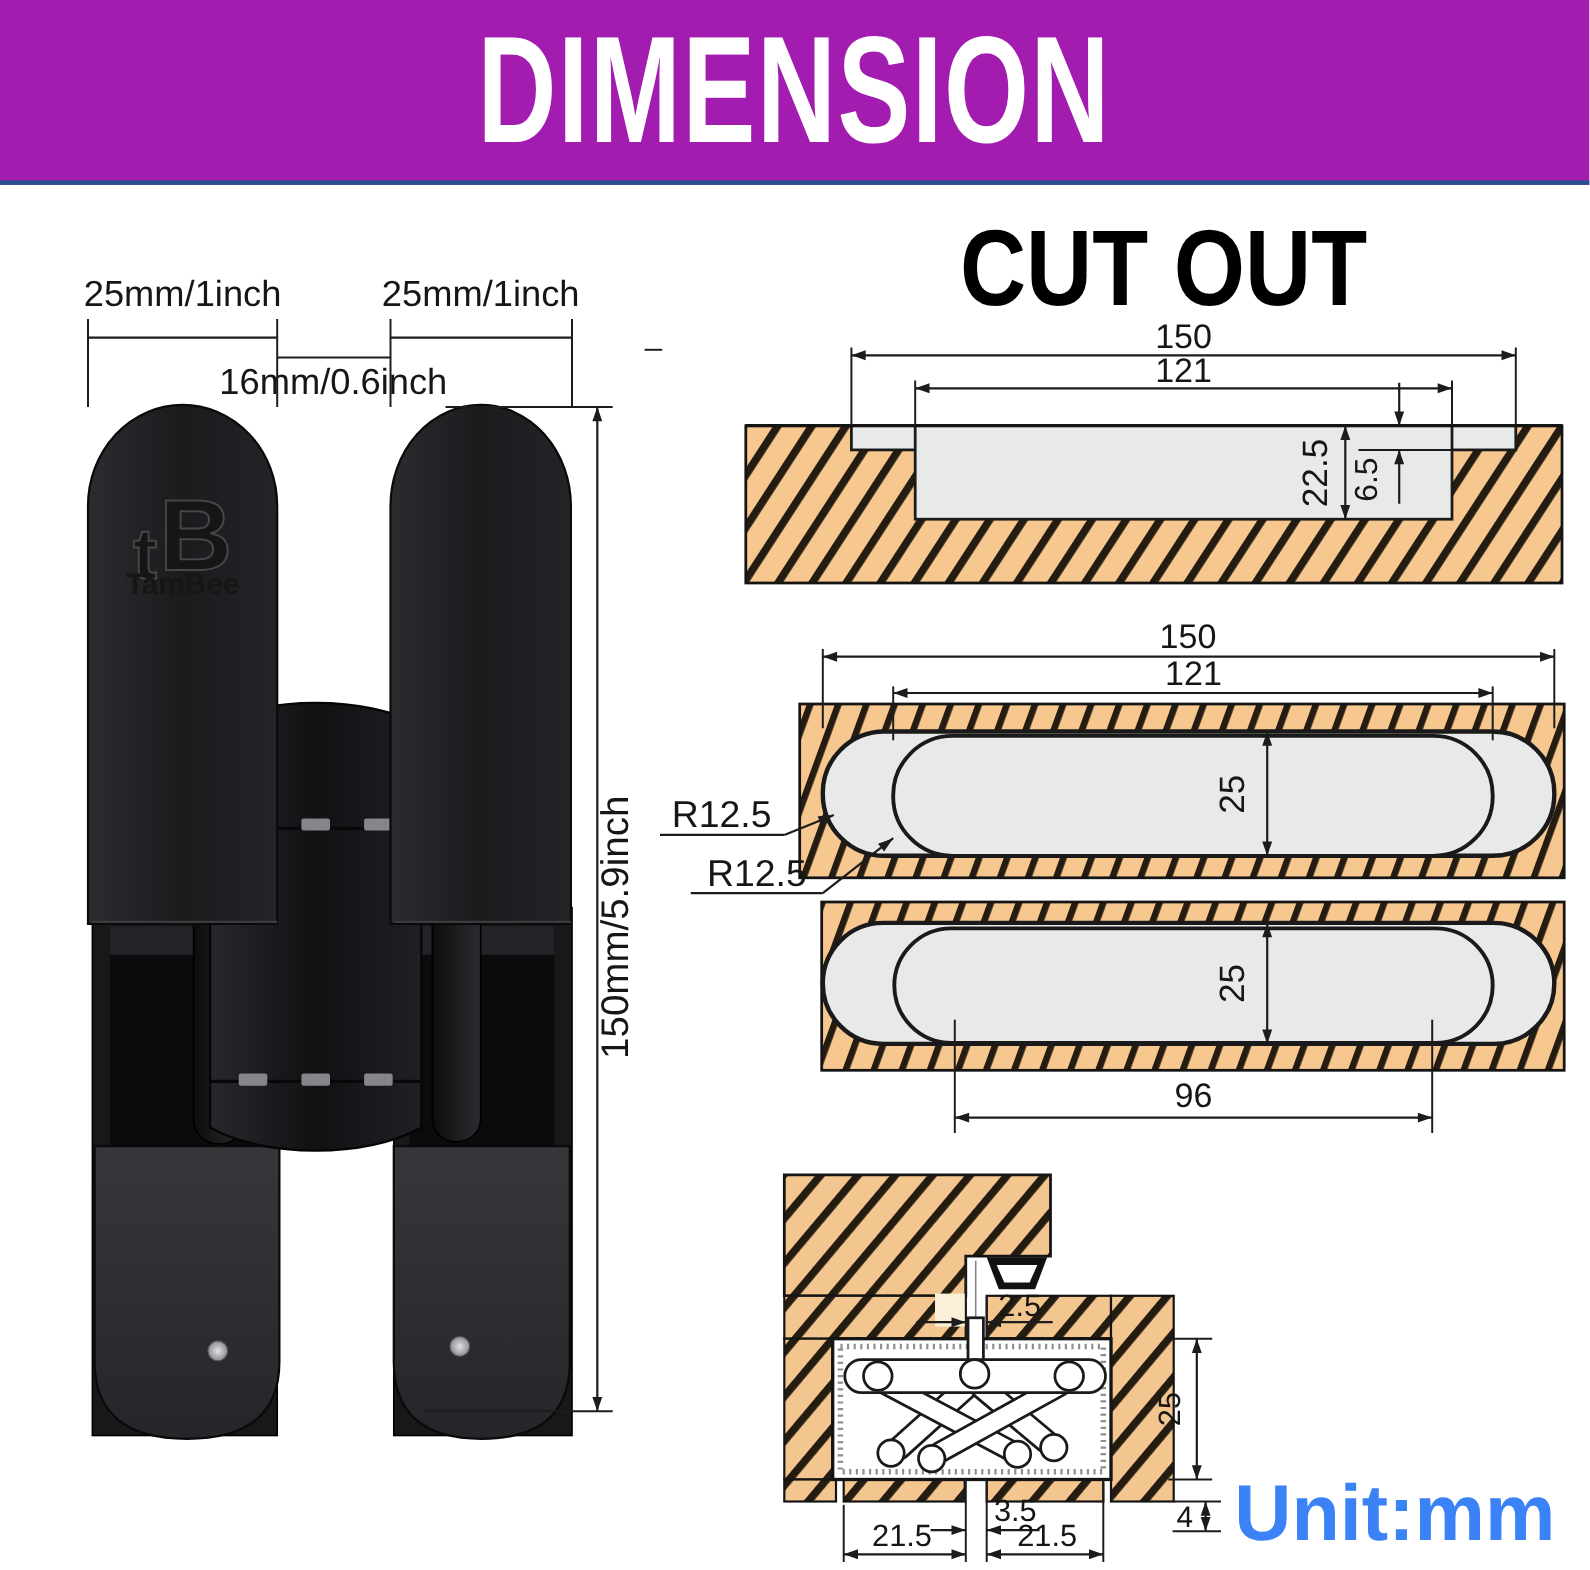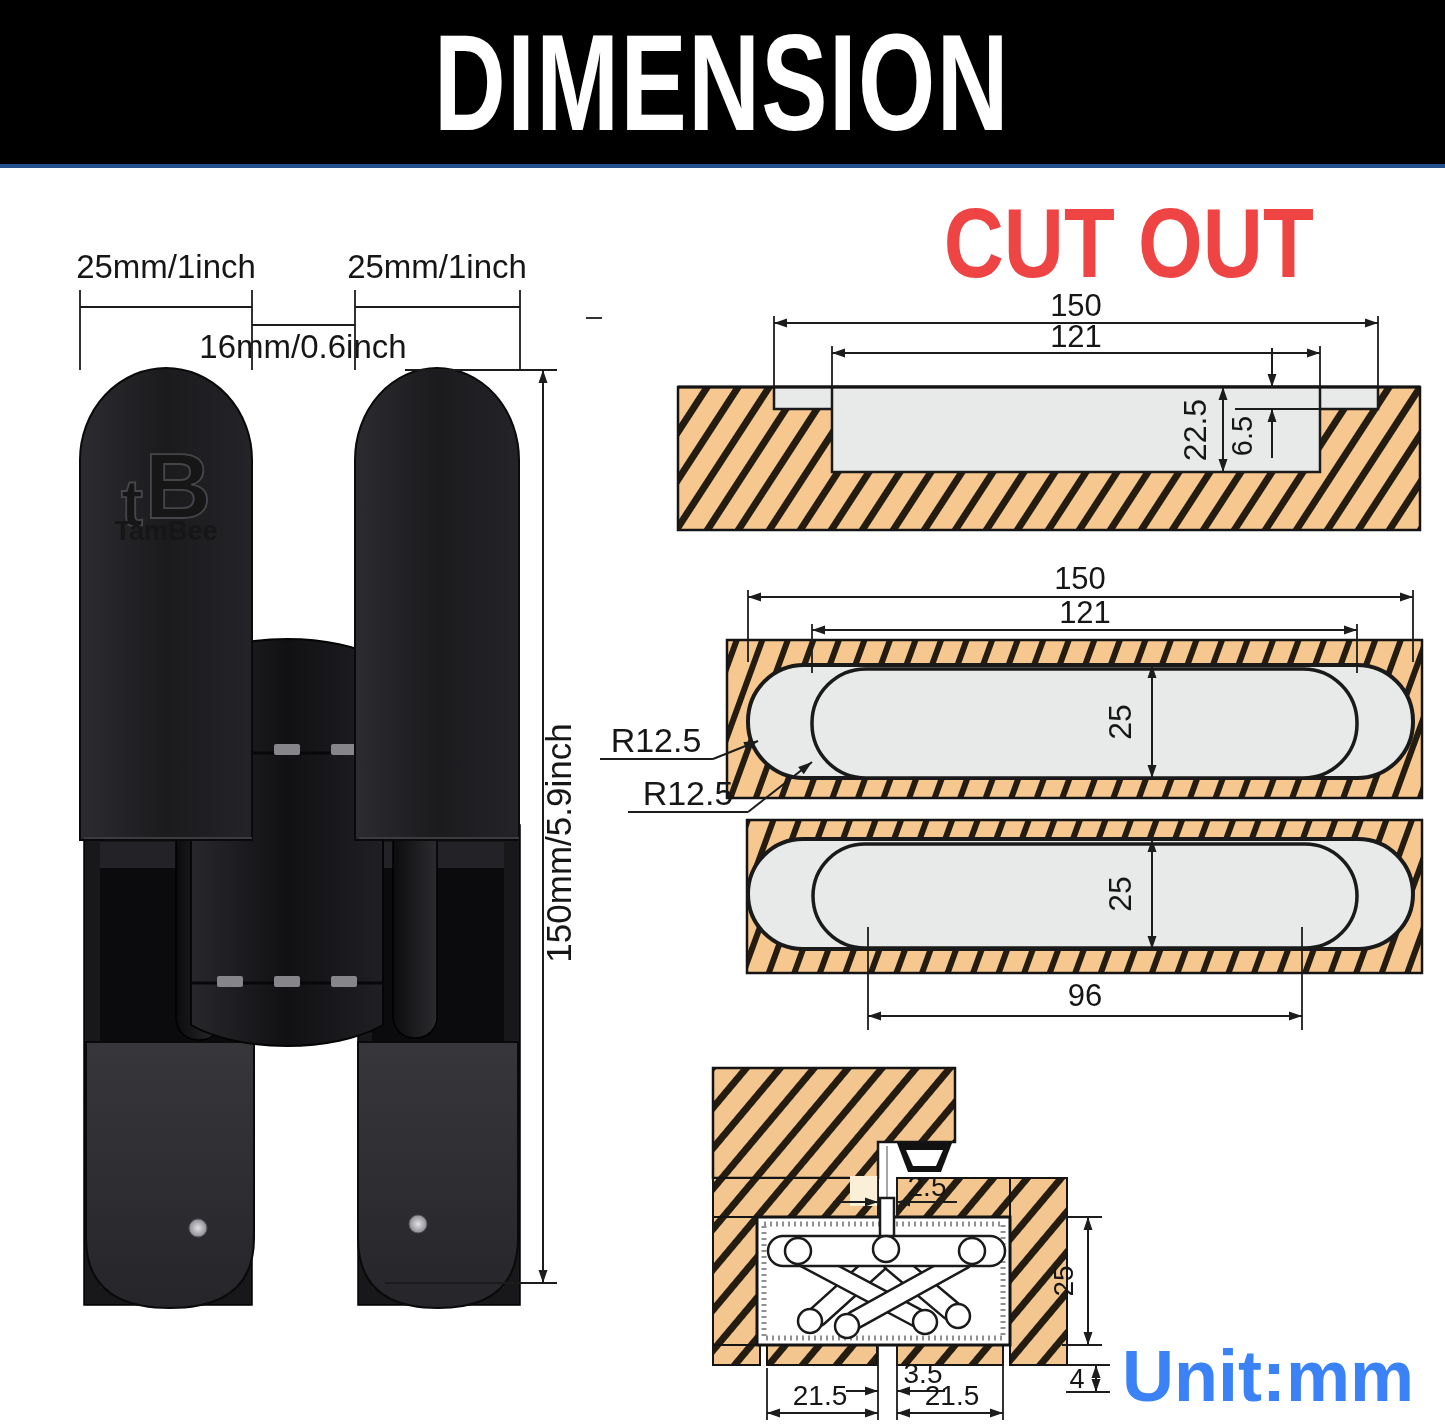--- a/index.html
+++ b/index.html
@@ -2,31 +2,31 @@
 <html><head>
 <meta charset="utf-8">
 <style>
   html,body{margin:0;padding:0;}
   body{
     width:1445px;height:1427px;position:relative;background:#ffffff;
     font-family:"Liberation Sans", sans-serif;overflow:hidden;
   }
   .header{
     position:absolute;left:0;top:0;width:1445px;height:164px;
-    background:#000000;border-bottom:4px solid #24508e;
+    background:#a21caf;border-bottom:4px solid #24508e;
     display:flex;align-items:center;justify-content:center;
   }
   .header-title{
     color:#ffffff;font-size:138px;font-weight:900;letter-spacing:2px;
     transform:scaleX(0.72);transform-origin:center;line-height:1;
     font-family:"Liberation Sans", sans-serif;white-space:nowrap;
   }
   .cutout-title{
-    position:absolute;left:911px;top:194px;width:400px;text-align:center;
-    color:#ef4444;font-size:98px;font-weight:900;line-height:1;white-space:nowrap;
+    position:absolute;left:840px;top:194px;width:400px;text-align:center;
+    color:#000000;font-size:98px;font-weight:900;line-height:1;white-space:nowrap;
   }
   .cutout-title span{display:inline-block;transform:scaleX(0.85);transform-origin:center;}
   .unit-label{
     position:absolute;left:1122px;top:1340px;width:320px;
     color:#3b82f6;font-size:72px;font-weight:800;line-height:1;white-space:nowrap;
   }
   svg text{font-family:"Liberation Sans", sans-serif;fill:#161616;}
   .dim{stroke:#1c1c1c;stroke-width:2;fill:none;}
   .dimthin{stroke:#1c1c1c;stroke-width:1.8;fill:none;}
   .arr{fill:#1c1c1c;stroke:none;}

